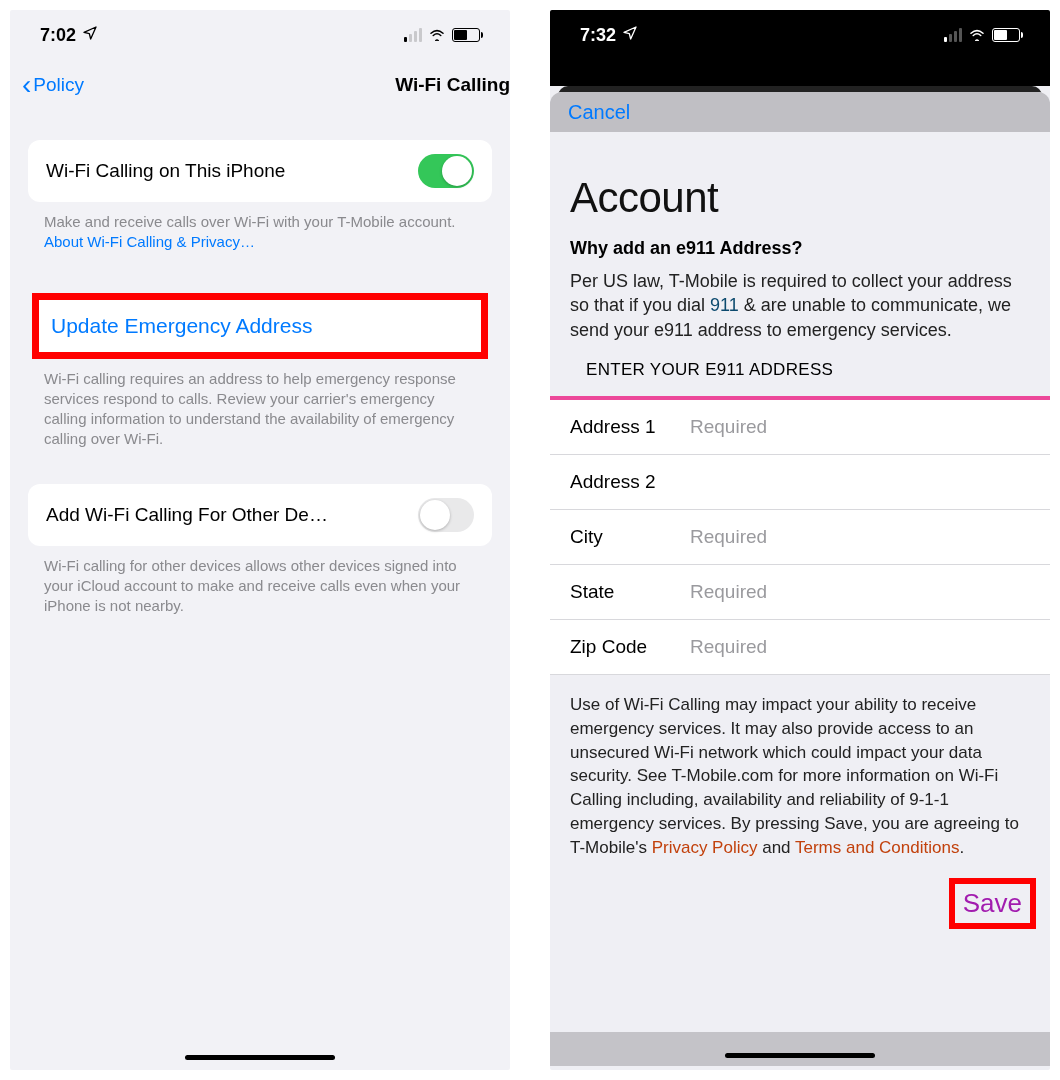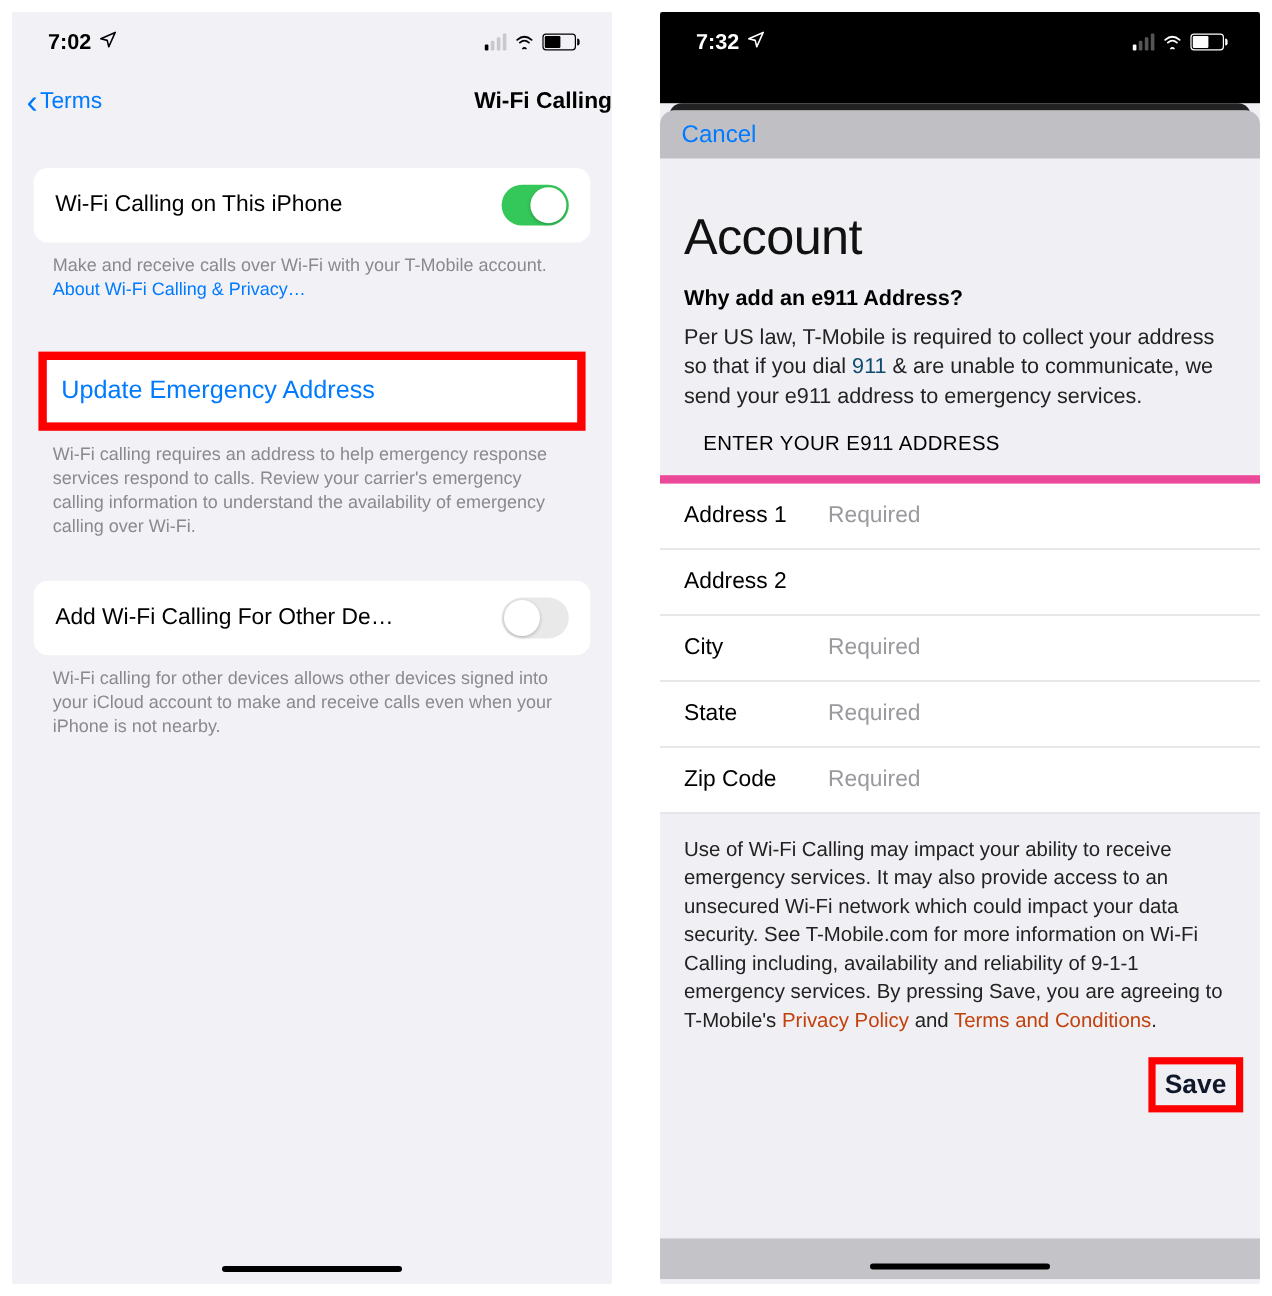--- a/index.html
+++ b/index.html
@@ -117,34 +117,34 @@
     .cancel-btn { color:#007aff; font-size:20px; }
     .sheet-body { padding: 0 0 0 0; overflow:hidden; flex:1; position:relative;}
     .big-title {
       font-size:42px; font-weight:400; line-height:1.05; color:#111;
       padding: 0 20px 18px 20px; letter-spacing:-0.5px;
     }
     .why-heading { font-size:18px; font-weight:700; padding:0 20px 10px 20px; }
     .body-para { font-size:18px; color:#222; padding:0 20px 18px 20px; line-height:1.35;}
     .body-para .link { color:#0c4a6e; }
     .enter-label { font-size:17px; padding:0 20px 16px 36px; letter-spacing:0.3px;}
-    .form-table { background:#fff; border-top:7px solid #ec4899; }
+    .form-table { background:#fff; border-top:4px solid #ec4899; }
     .form-row {
       display:flex; align-items:center; padding:16px 20px;
       border-bottom:1px solid #d8d8dc; font-size:19px;
     }
     .form-row .label { width:120px; color:#000; }
     .form-row .placeholder { color:#9a9a9e; }
     .footer-para { font-size:17px; color:#222; padding:18px 20px 12px 20px; line-height:1.4;}
     .footer-para .link { color:#c2410c; }
     .save-wrap {
       display:flex; justify-content:flex-end; padding:6px 14px 0 0;
     }
     .save-highlight { border:6px solid #ff0000; padding:4px 8px; }
-    .save-btn { color:#0f172a; font-size:22px; font-weight:700; }
+    .save-btn { color:#a21caf; font-size:26px; font-weight:400; }
 
     .home-indicator-r {
       position:absolute; bottom:8px; left:50%; transform:translateX(-50%);
       width:150px; height:5px; background:#000; border-radius:3px;
     }
     .sheet-bottom-bar { height:34px; background:#c4c3c8; position:absolute; bottom:0; left:0; right:0;}
 
     .loc-arrow { display:inline-block; transform:rotate(0deg); font-size:18px;}
   </style>
 </head>
@@ -174,21 +174,21 @@
       </span>
       <span class="battery">
           <span class="fill"></span>
         </span>
     </div>
   </div>
 
   <div class="nav-bar">
     <div class="back-button">
       <span class="back-chevron">‹</span>
-      <span>Terms</span>
+      <span>Policy</span>
     </div>
     <div class="nav-title">Wi-Fi Calling</div>
   </div>
 
   <div class="settings-group">
     <div class="cell cell-plain">
       <span class="cell-label">Wi-Fi Calling on This iPhone</span>
       <span class="toggle on">
           <span class="knob"></span>
         </span>

